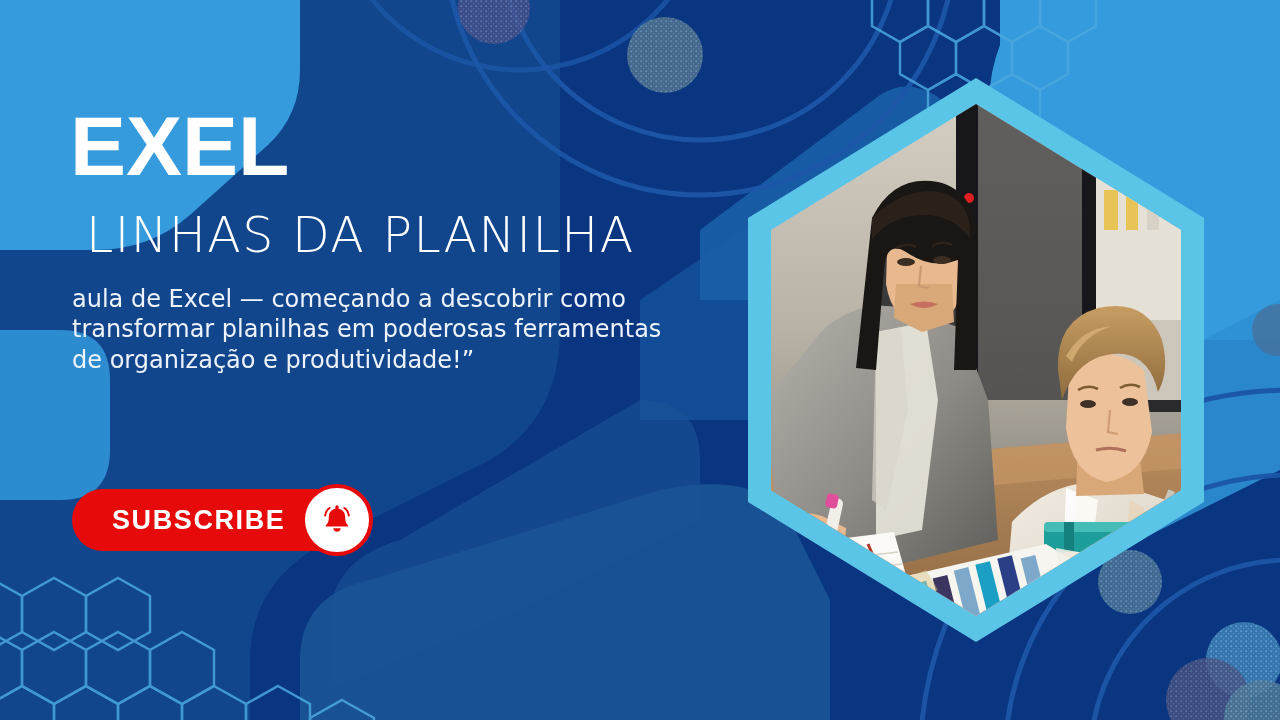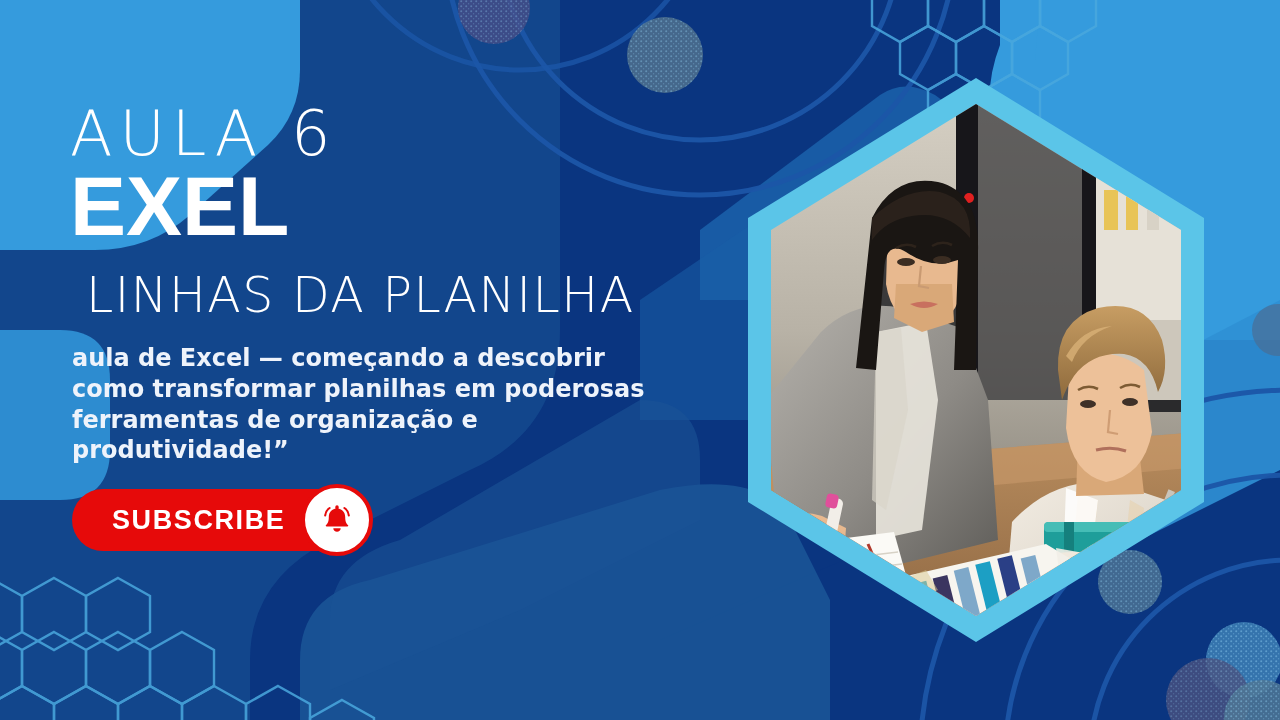--- a/index.html
+++ b/index.html
@@ -42,21 +42,21 @@
     font-size:49px;
     font-weight:300;
     letter-spacing:1.5px;
     color:#ffffff;
     line-height:1.05;
     margin:28px 0 0 16px;
     font-family:"DejaVu Sans", sans-serif;
   }
   .desc{
     font-size:24px;
-    font-weight:700;
+    font-weight:400;
     color:#eef3fb;
     line-height:1.28;
     margin:22px 0 0 2px;
     max-width:600px;
     font-family:"DejaVu Sans", sans-serif;
   }
 
   
   .subscribe-wrap{
     position:absolute;left:72px;top:489px;
@@ -325,21 +325,20 @@
       <rect x="268" y="546" width="42" height="34" fill="#cfe26a" transform="rotate(-16 289 563)"></rect>
 
       <path d="M330,478 L452,500 L448,536 L336,520 Z" fill="#f1eee7" opacity="0.9"></path>
       <circle cx="420" cy="512" r="13" fill="#34265c"></circle>
 
       <path d="M100,540 L200,500 L212,520 L116,566 Z" fill="#d9c88e" opacity="0.5"></path>
     </g>
   </svg>
 
   <div class="text-col">
-    <div class="kicker">AULA 6</div>
     <div class="brand">EXEL</div>
     <div class="subtitle">LINHAS DA PLANILHA</div>
     <div class="desc">aula de Excel — começando a descobrir como transformar planilhas em poderosas ferramentas de organização e produtividade!”</div>
   </div>
 
   <div class="subscribe-wrap">
     <div class="sub-pill">
       <span>SUBSCRIBE</span>
     </div>
     <div class="bell-badge">

